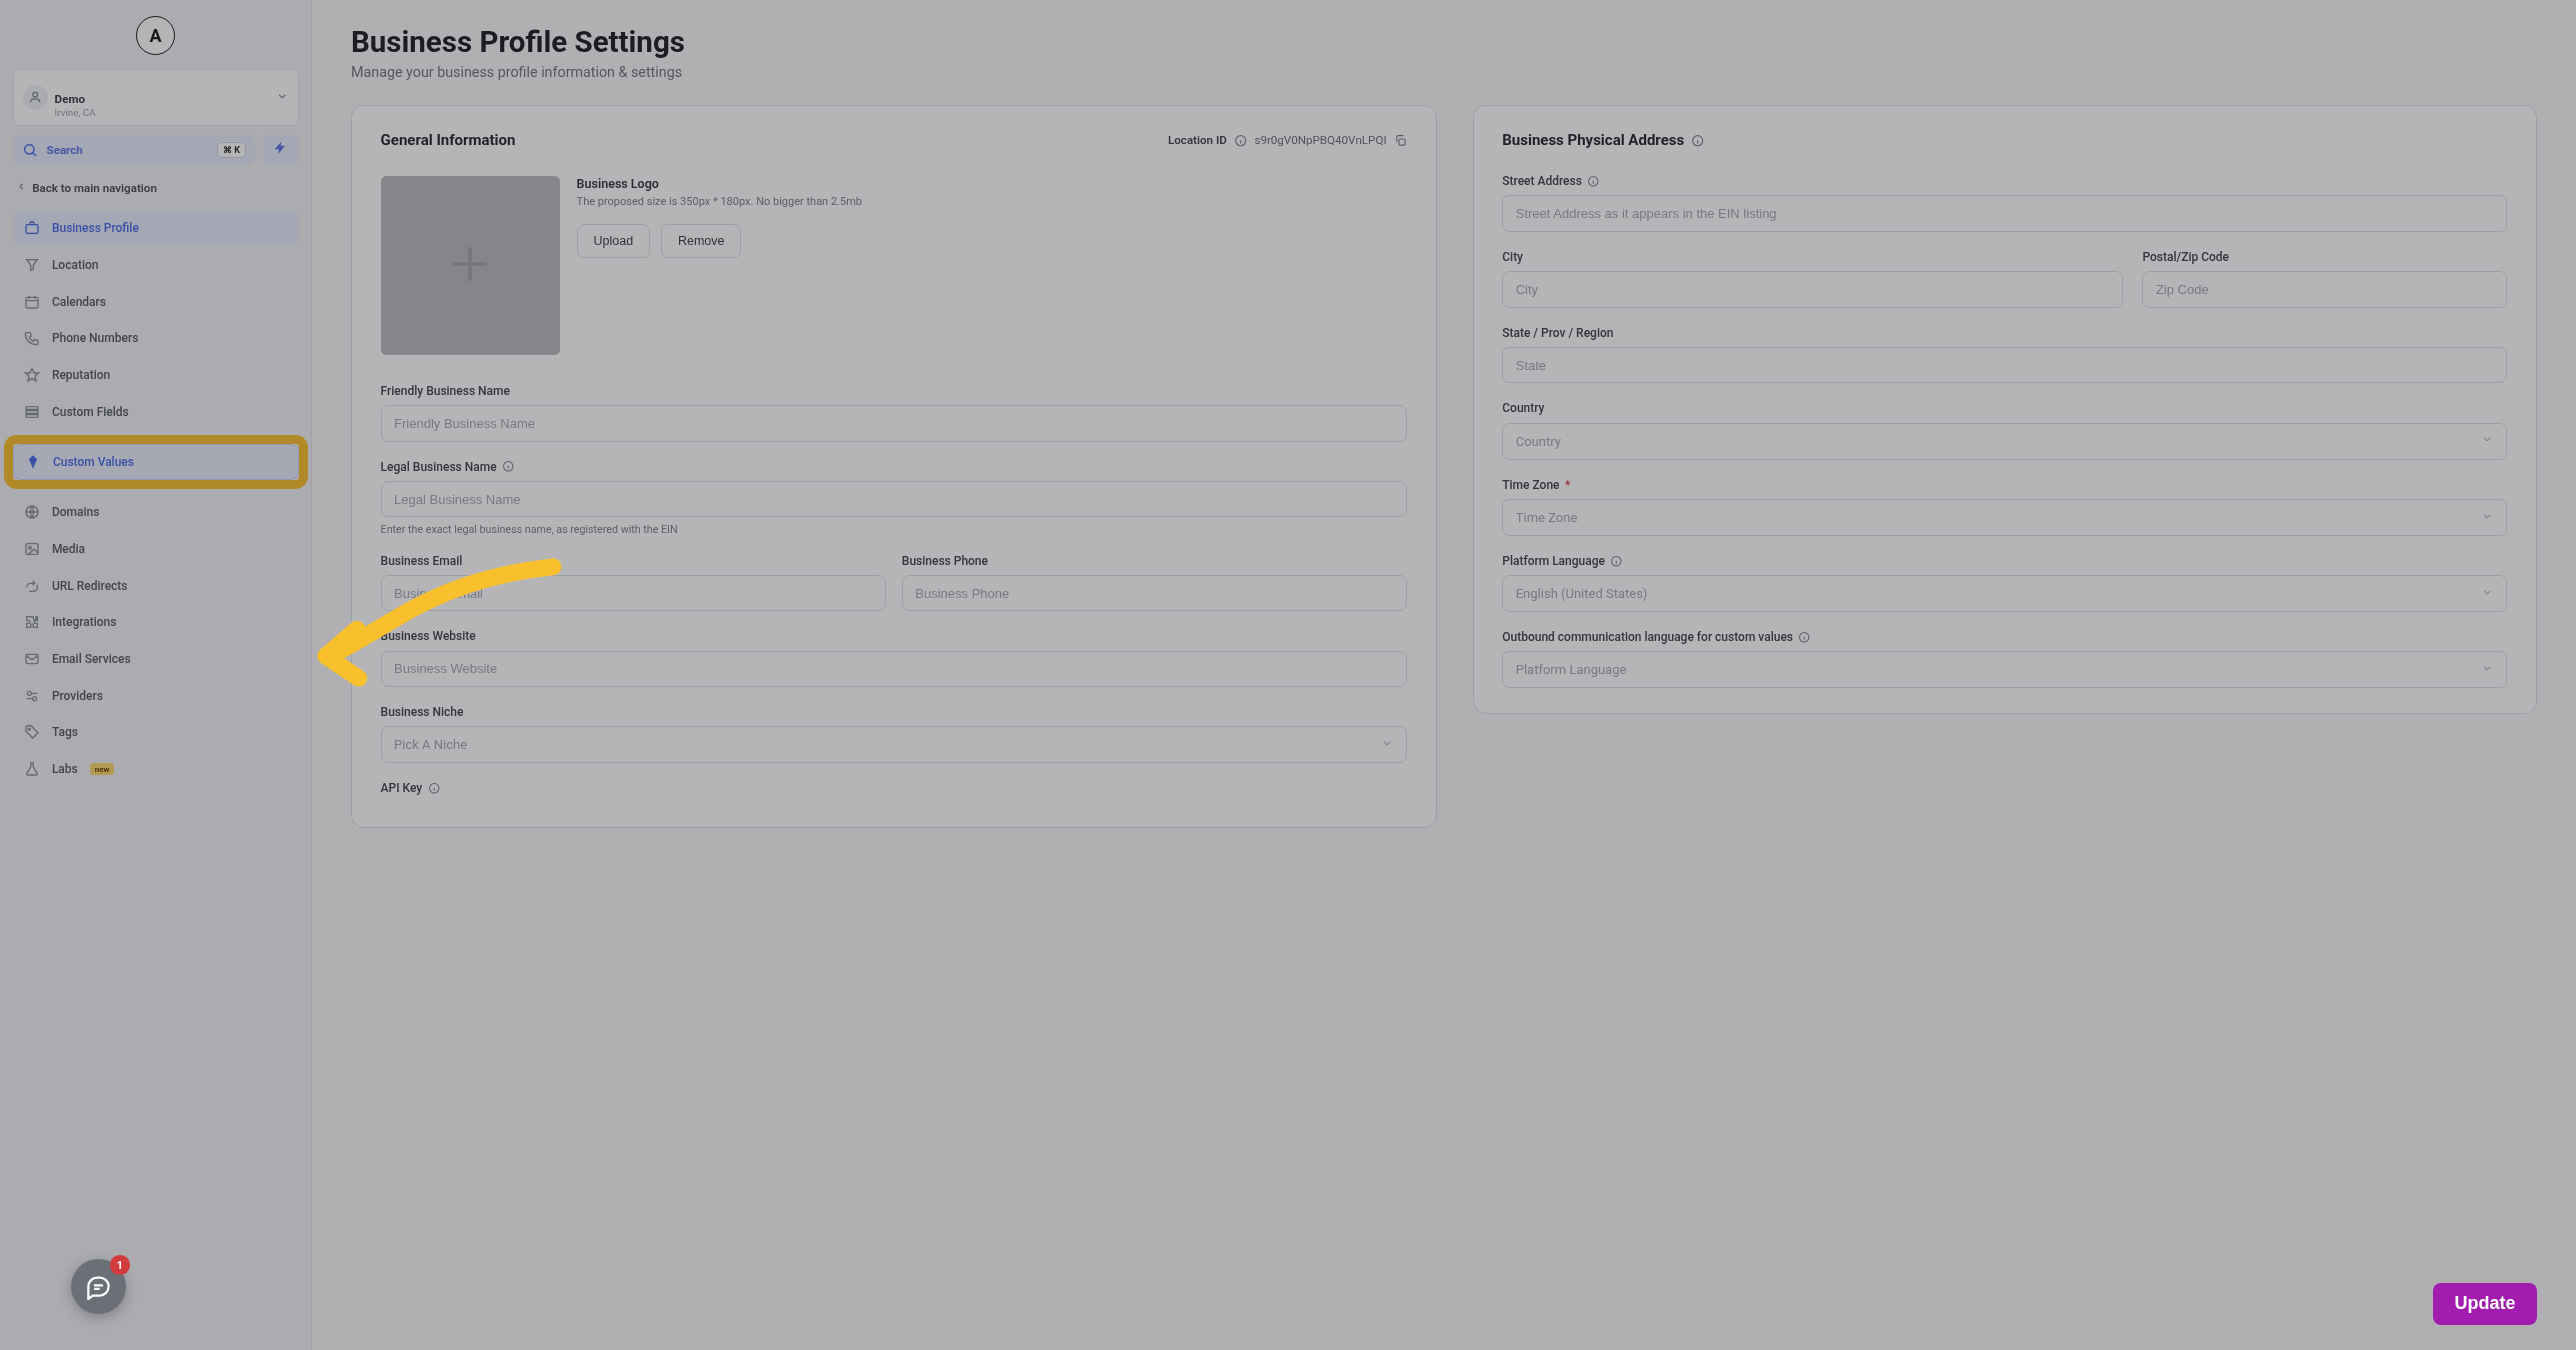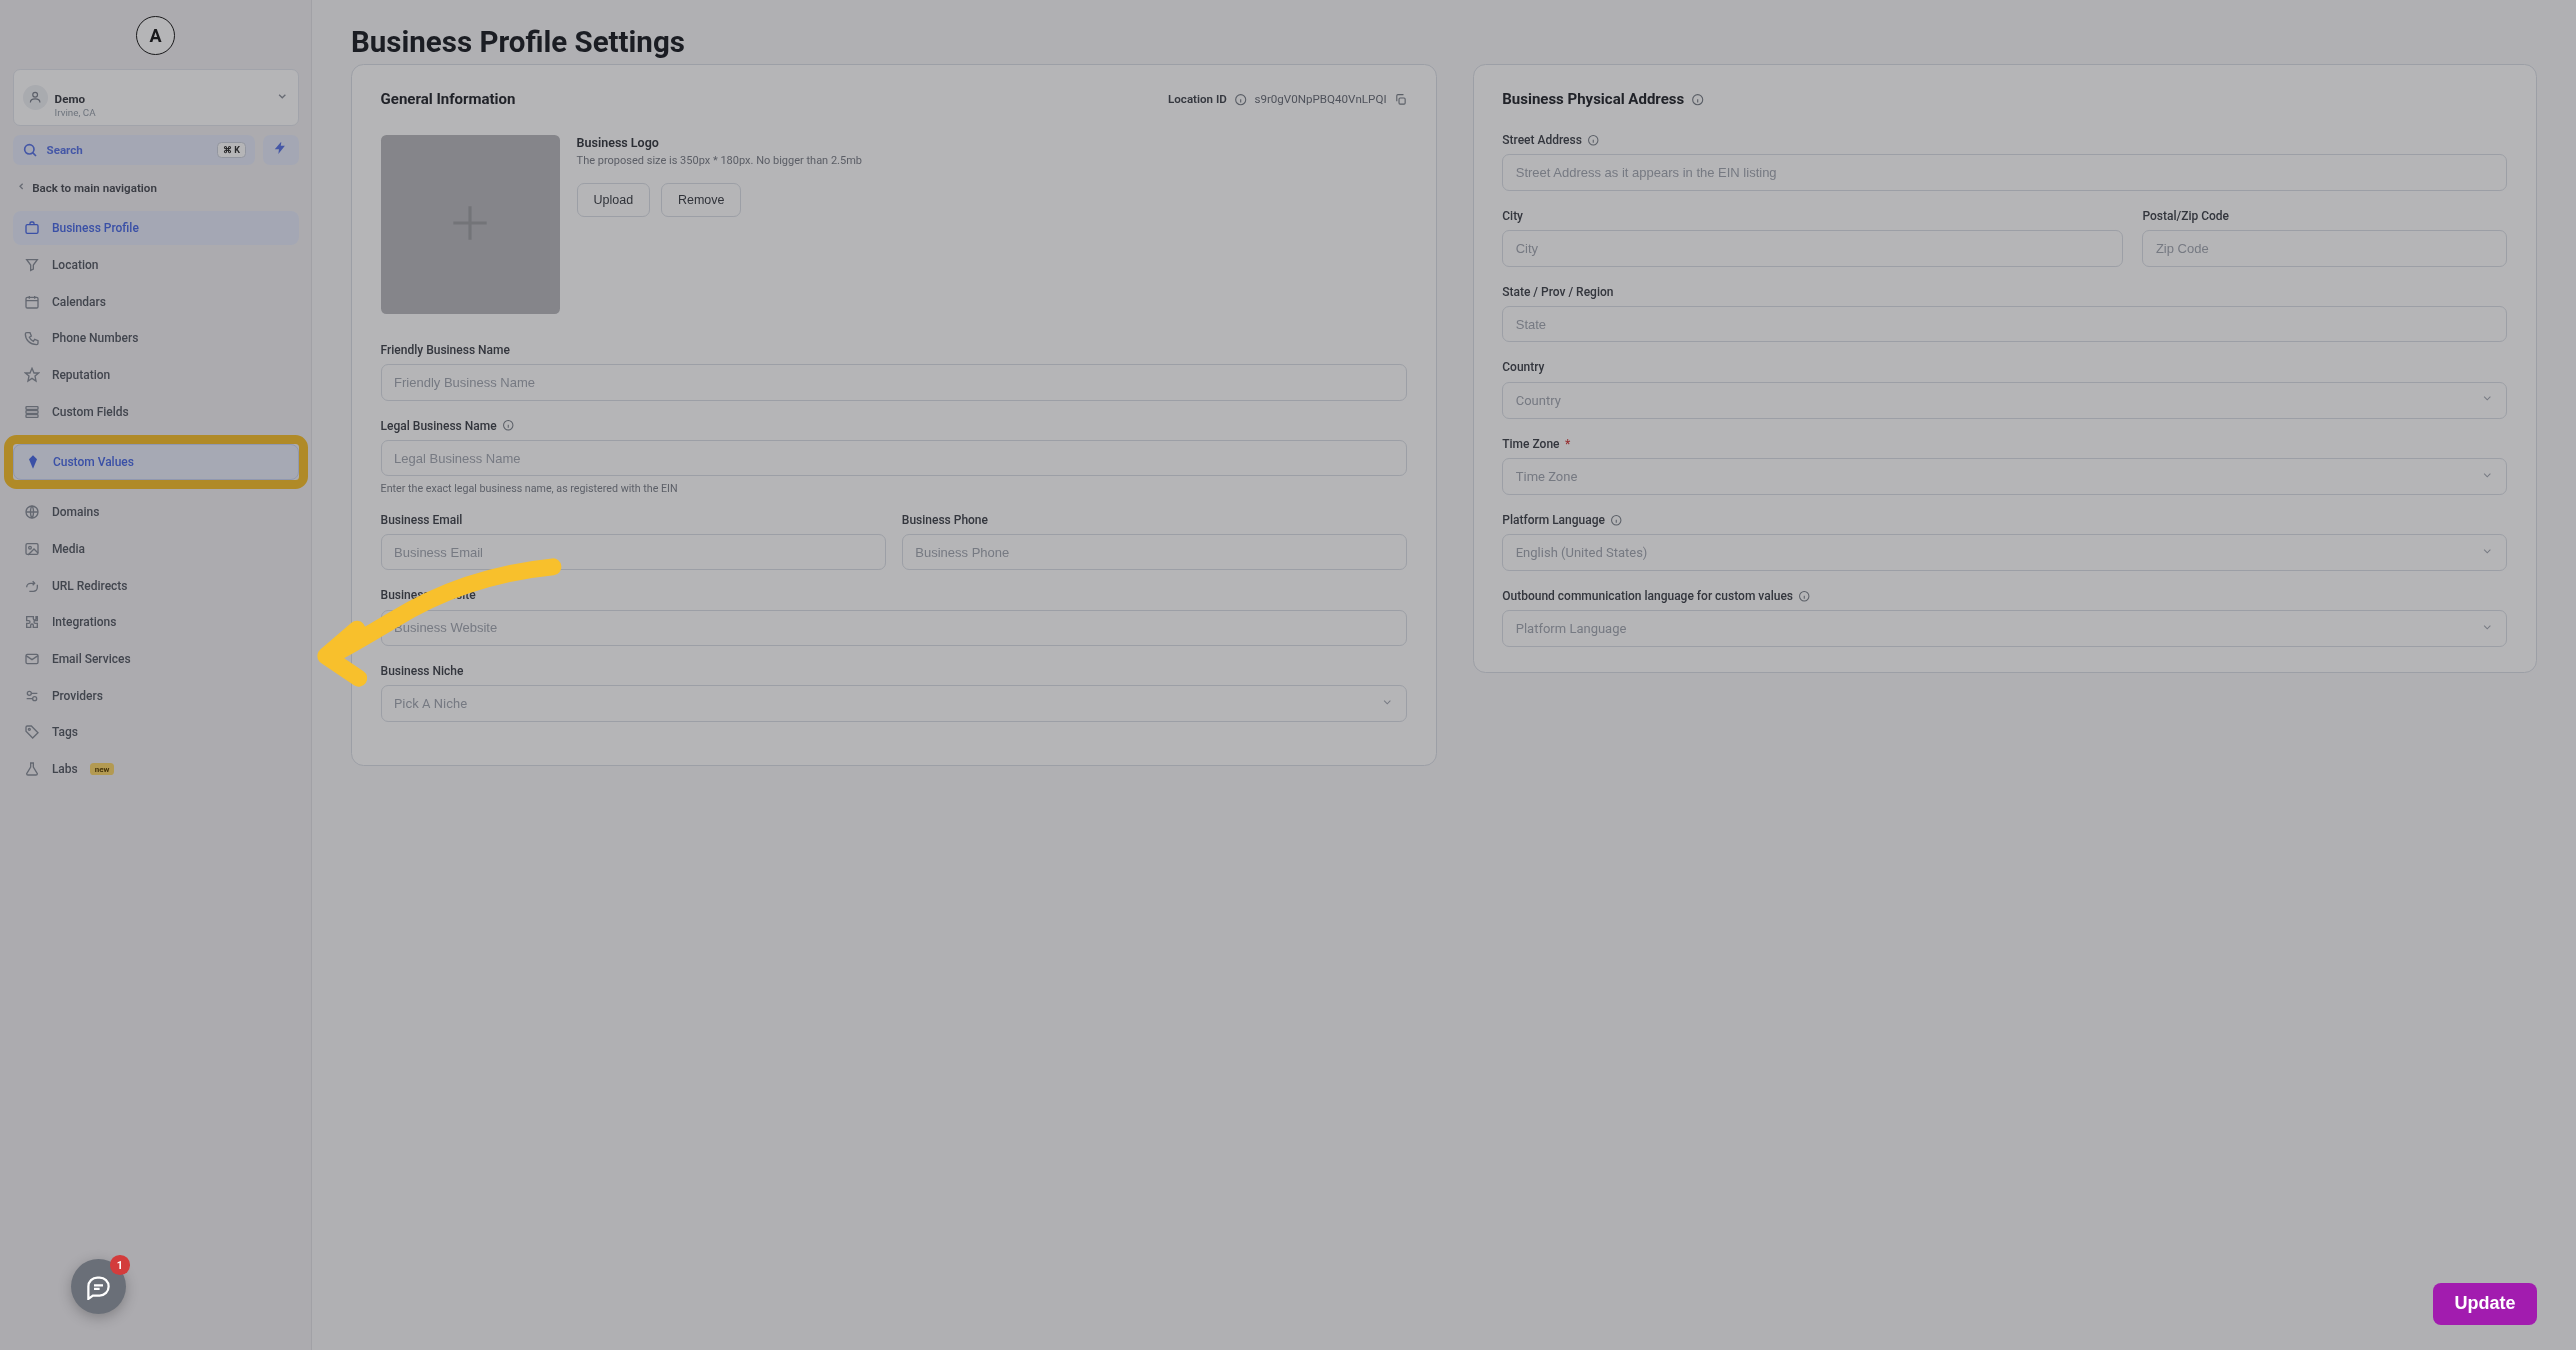--- a/index.html
+++ b/index.html
@@ -289,20 +289,21 @@
                 </svg>
               </span>
         <span>Labs</span>
         <span class="badge-new">new</span>
       </div>
     </nav>
   </aside>
 
   <main class="main">
     <h1 class="page-title">Business Profile Settings</h1>
+    <div class="page-sub">Manage your business profile information &amp; settings</div>
 
     <div class="cards-row">
 
       <section class="card">
         <div class="card-head">
           <div class="card-title">General Information</div>
           <div class="locid">
             <span class="lbl">Location ID</span>
             <span class="icn">
                     <svg width="13.4" height="13.4" viewBox="0 0 24 24" fill="none" stroke="currentColor" stroke-width="2">
@@ -376,20 +377,31 @@
         <div class="field">
           <div class="flabel">Business Niche</div>
           <div class="select">
             <span class="sval">Pick A Niche</span>
             <span><svg width="12.5" height="12.5" viewBox="0 0 24 24" fill="none" stroke="currentColor" stroke-width="2">
                       <path d="M6 9l6 6 6-6"></path>
                     </svg></span>
           </div>
         </div>
 
+        <div class="field" style="margin-bottom:0">
+          <div class="flabel">
+            <span>API Key</span>
+            <span class="icn">
+                    <svg width="12.5" height="12.5" viewBox="0 0 24 24" fill="none" stroke="currentColor" stroke-width="2">
+                      <circle cx="12" cy="12" r="9"></circle>
+                      <path d="M12 8h.01M11 12h1v5"></path>
+                    </svg>
+                  </span>
+          </div>
+        </div>
       </section>
 
       <section class="card">
         <div class="card-head" style="margin-bottom:25px">
           <div class="card-title" style="display:flex;align-items:center;gap:7.1px">
             <span>Business Physical Address</span>
             <span class="icn">
                     <svg width="13.4" height="13.4" viewBox="0 0 24 24" fill="none" stroke="currentColor" stroke-width="2">
                       <circle cx="12" cy="12" r="9"></circle>
                       <path d="M12 8h.01M11 12h1v5"></path>

